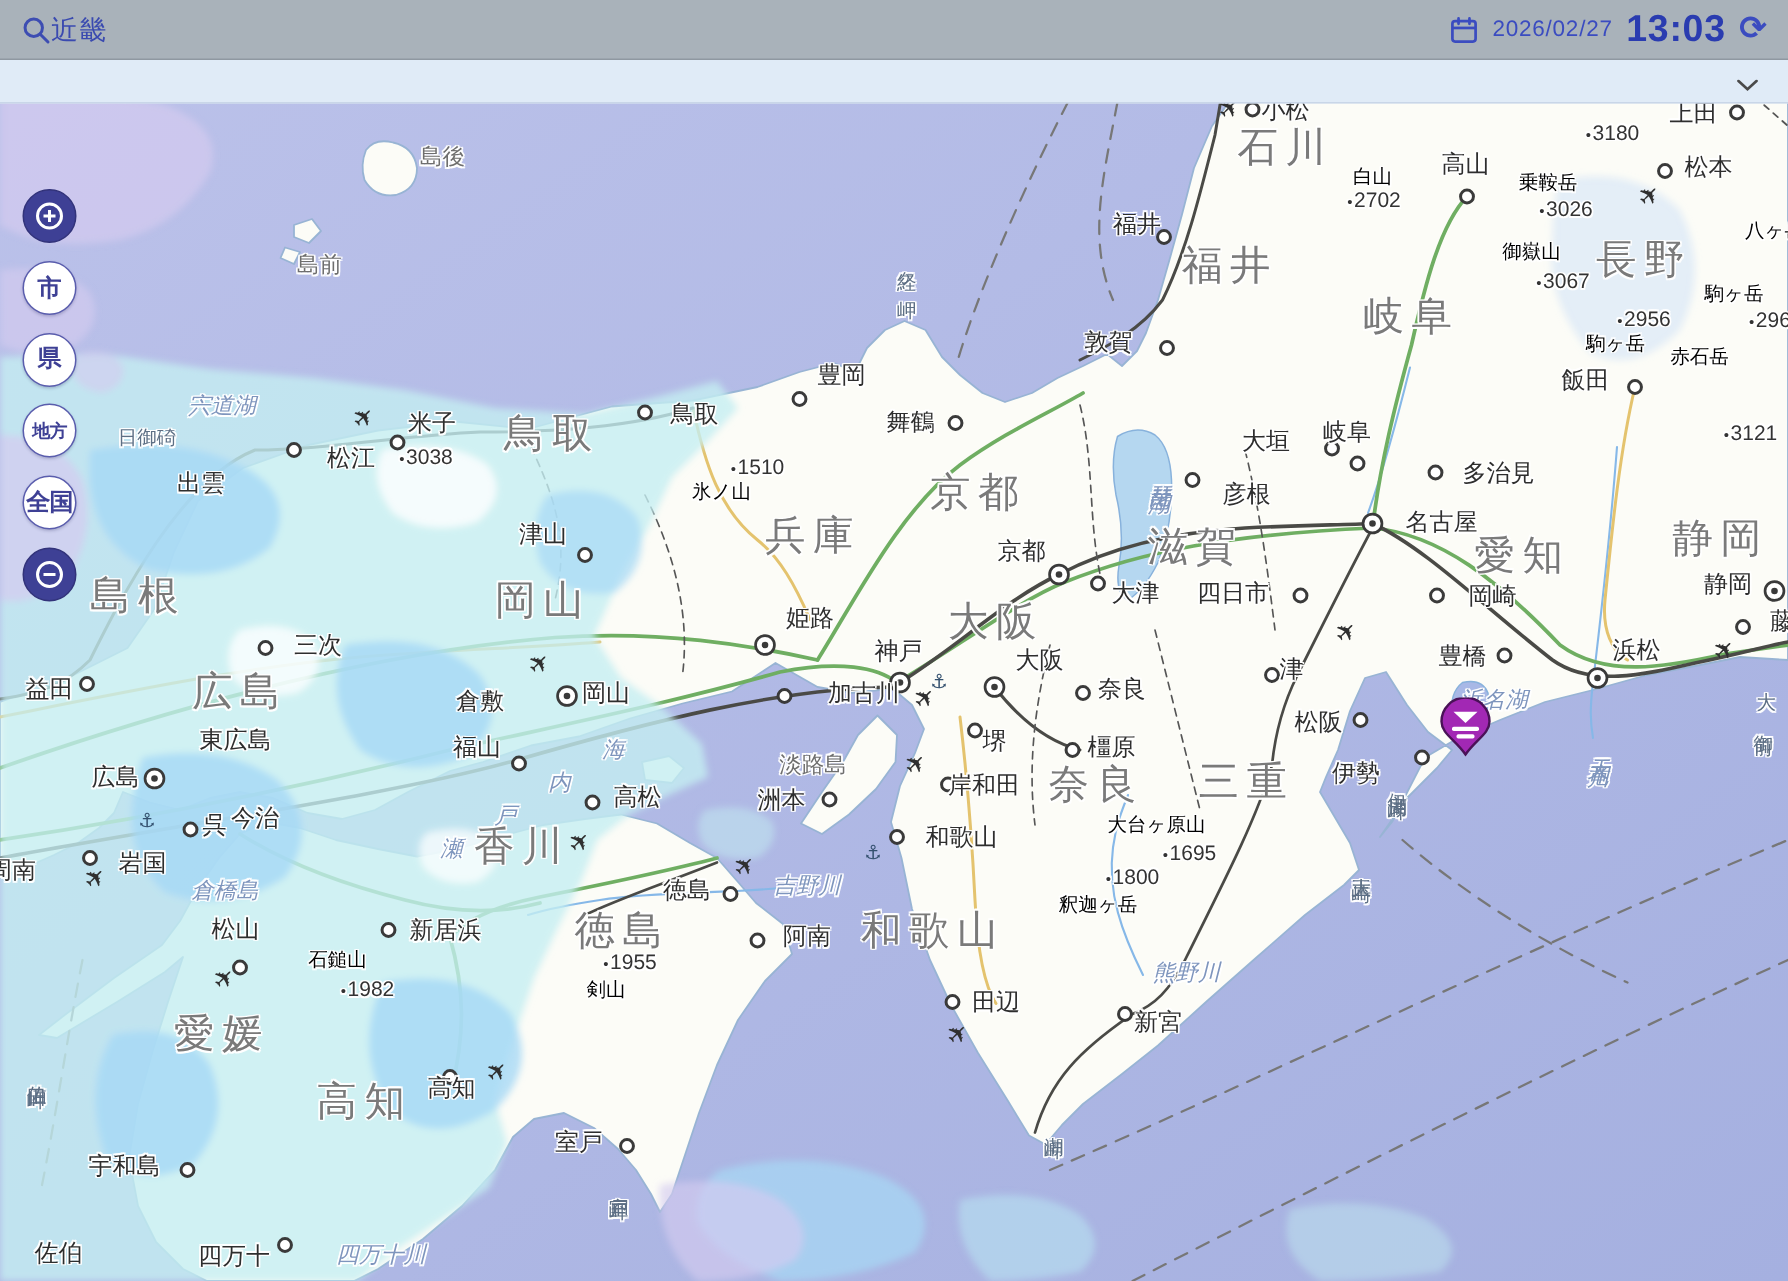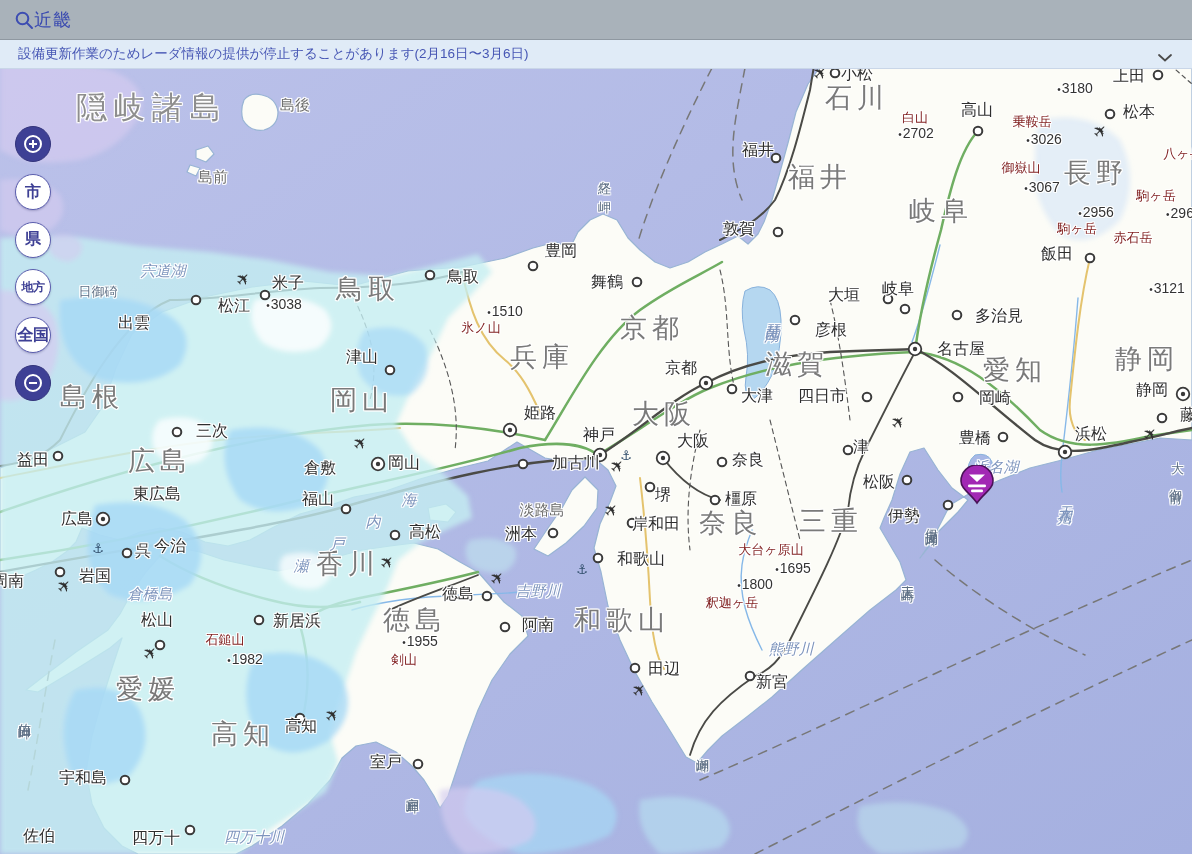--- a/index.html
+++ b/index.html
@@ -30,21 +30,21 @@
   .lbl{position:absolute;transform:translate(-50%,-50%);white-space:nowrap;
     text-shadow:-1px 0 rgba(255,255,255,.95),1px 0 rgba(255,255,255,.95),
       0 -1px rgba(255,255,255,.95),0 1px rgba(255,255,255,.95),
       -1px -1px rgba(255,255,255,.9),1px 1px rgba(255,255,255,.9),
       1px -1px rgba(255,255,255,.9),-1px 1px rgba(255,255,255,.9);}
   .pref{font-size:27px;color:#7a7a7a;letter-spacing:5px;}
   .pref-xl{font-size:31px;color:#8e8e8e;letter-spacing:7px;}
   .city{font-size:16px;color:#2e2e2e;}
   .island{font-size:15px;color:#6e6e6e;}
   .water{font-size:15px;color:#7e95bd;font-style:italic;}
-  .mtn{font-size:13px;color:#7f1d1d;}
+  .mtn{font-size:13px;color:#000000;}
   .elev{font-size:14px;color:#333;}
   .elev::before{content:"•";font-size:10px;margin-right:1px;}
   .cape{font-size:13px;color:#5d6f85;}
   .v{writing-mode:vertical-rl;text-orientation:upright;letter-spacing:2px;}
   .icon-air{position:absolute;transform:translate(-50%,-50%) rotate(-45deg);
     font-family:"DejaVu Sans",sans-serif;font-size:17px;color:#2f2f2f;pointer-events:none;}
   .icon-anchor{position:absolute;transform:translate(-50%,-50%);
     font-family:"DejaVu Sans",sans-serif;font-size:13px;color:#33506e;pointer-events:none;}
   
   .ctl{position:absolute;left:15px;width:36px;height:36px;border-radius:50%;
@@ -222,21 +222,20 @@
           <circle cx="103" cy="519" r="2.2"></circle>
           <circle cx="1183" cy="394" r="2.2"></circle>
       <circle cx="1065" cy="452" r="2.2"></circle>
           <circle cx="378" cy="464" r="2.2"></circle>
           <circle cx="510" cy="430" r="2.2"></circle>
     </g>
   </g>
 </svg>
 
   <div class="labels-layer">
-      <span class="lbl pref-xl" style="left: 152px; top: 108px;">隠岐諸島</span>
       <span class="lbl island" style="left: 295px; top: 105px;">島後</span>
       <span class="lbl island" style="left: 213px; top: 177px;">島前</span>
       <span class="lbl pref" style="left: 368px; top: 289px;">鳥取</span>
       <span class="lbl pref" style="left: 92px; top: 397px;">島根</span>
       <span class="lbl pref" style="left: 160px; top: 461px;">広島</span>
       <span class="lbl pref" style="left: 362px; top: 400px;">岡山</span>
       <span class="lbl pref" style="left: 542px; top: 357px;">兵庫</span>
       <span class="lbl pref" style="left: 652px; top: 328px;">京都</span>
       <span class="lbl pref" style="left: 797px; top: 364px;">滋賀</span>
       <span class="lbl pref" style="left: 664px; top: 414px;">大阪</span>
@@ -310,21 +309,21 @@
       <span class="lbl city" style="left: 212px; top: 431px;">三次</span>
       <span class="lbl city" style="left: 157px; top: 494px;">東広島</span>
       <span class="lbl city" style="left: 77px; top: 519px;">広島</span>
       <span class="lbl city" style="left: 318px; top: 499px;">福山</span>
       <span class="lbl city" style="left: 320px; top: 468px;">倉敷</span>
       <span class="lbl city" style="left: 404px; top: 463px;">岡山</span>
       <span class="lbl city" style="left: 362px; top: 357px;">津山</span>
       <span class="lbl city" style="left: 143px; top: 551px;">呉</span>
       <span class="lbl city" style="left: 95px; top: 576px;">岩国</span>
       <span class="lbl city" style="left: 8px; top: 581px;">周南</span>
-      <span class="lbl water" style="left: 163px; top: 271px;">宍道湖</span>
+      <span class="lbl water" style="left: 148px; top: 271px;">宍道湖</span>
       <span class="lbl cape" style="left: 98px; top: 292px;">日御碕</span>
       <span class="lbl water v" style="left: 771px; top: 315px;">琵琶湖</span>
       <span class="lbl water" style="left: 538px; top: 591px;">吉野川</span>
       <span class="lbl water" style="left: 791px; top: 649px;">熊野川</span>
       <span class="lbl water" style="left: 254px; top: 837px;">四万十川</span>
       <span class="lbl water" style="left: 996px; top: 467px;">浜名湖</span>
       <span class="lbl water v" style="left: 1064px; top: 497px;">天竜川</span>
       <span class="lbl water" style="left: 150px; top: 594px;">倉橋島</span>
       <span class="lbl water" style="left: 301px; top: 566px;">瀬</span>
       <span class="lbl water" style="left: 337px; top: 544px;">戸</span>
@@ -414,22 +413,31 @@
 </div>
 
 <div class="header">
   <div class="h-left">
     <svg width="20" height="20" viewBox="0 0 20 20">
       <circle cx="8.5" cy="8.5" r="5.8" fill="none" stroke="#3d4db2" stroke-width="2"></circle>
       <path d="M13,13l5,5" stroke="#3d4db2" stroke-width="2" stroke-linecap="round"></path>
     </svg>
     <span class="region">近畿</span>
   </div>
+  <div class="h-right">
+    <svg width="20" height="20" viewBox="0 0 22 22">
+      <rect x="2.5" y="4.5" width="17" height="15" rx="2" fill="none" stroke="#3b4cc0" stroke-width="2"></rect>
+      <path d="M2.5,9.5h17" stroke="#3b4cc0" stroke-width="2"></path>
+      <path d="M7,2.5v4M15,2.5v4" stroke="#3b4cc0" stroke-width="2" stroke-linecap="round"></path>
+    </svg>
+    <span class="date">2026/02/27</span>
+    <span class="time">13:03</span>
+    <span class="refresh">⟳</span>
+  </div>
 </div>
 
 <div class="notice">
-  <span class="notice-text">設備更新作業のためレーダ情報の提供が停止することがあります(2月16日〜3月6日)</span>
   <span class="notice-chevron">
     <svg width="14" height="9" viewBox="0 0 14 9">
         <path d="M1,1l6,5.5L13,1" fill="none" stroke="#4a4a4a" stroke-width="1.8" stroke-linecap="round"></path>
       </svg>
   </span>
 </div>
 
 </body></html>

